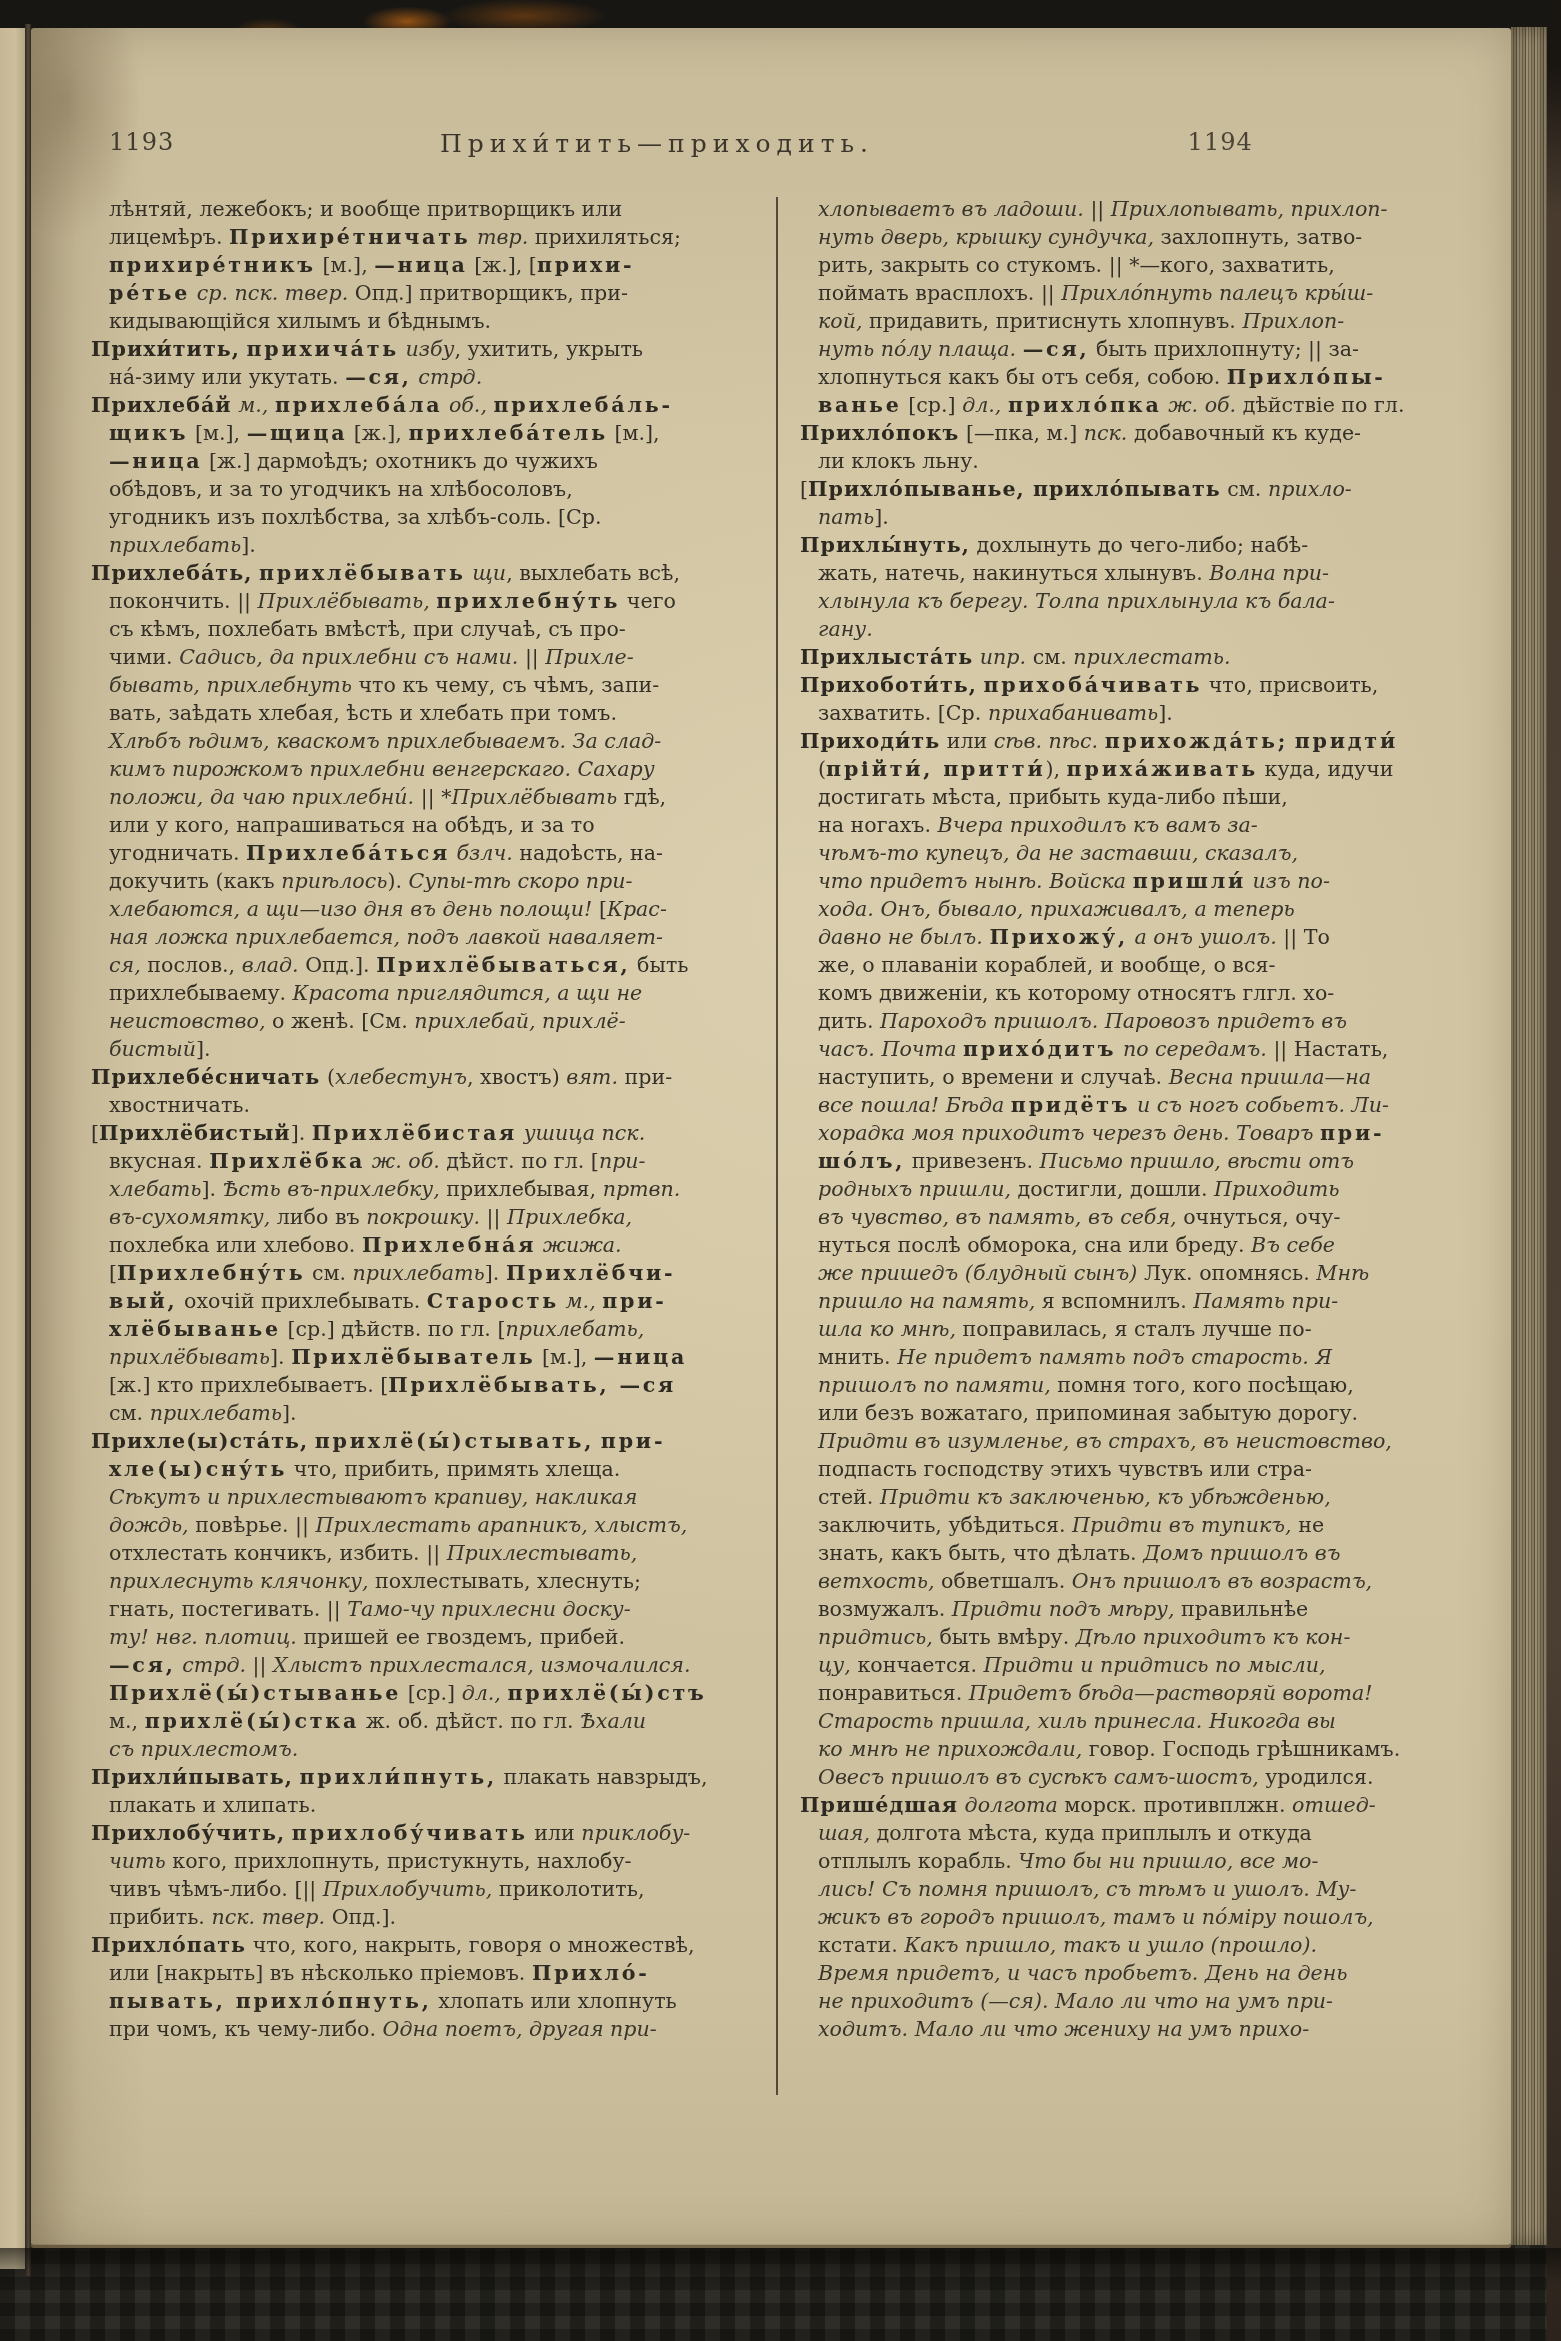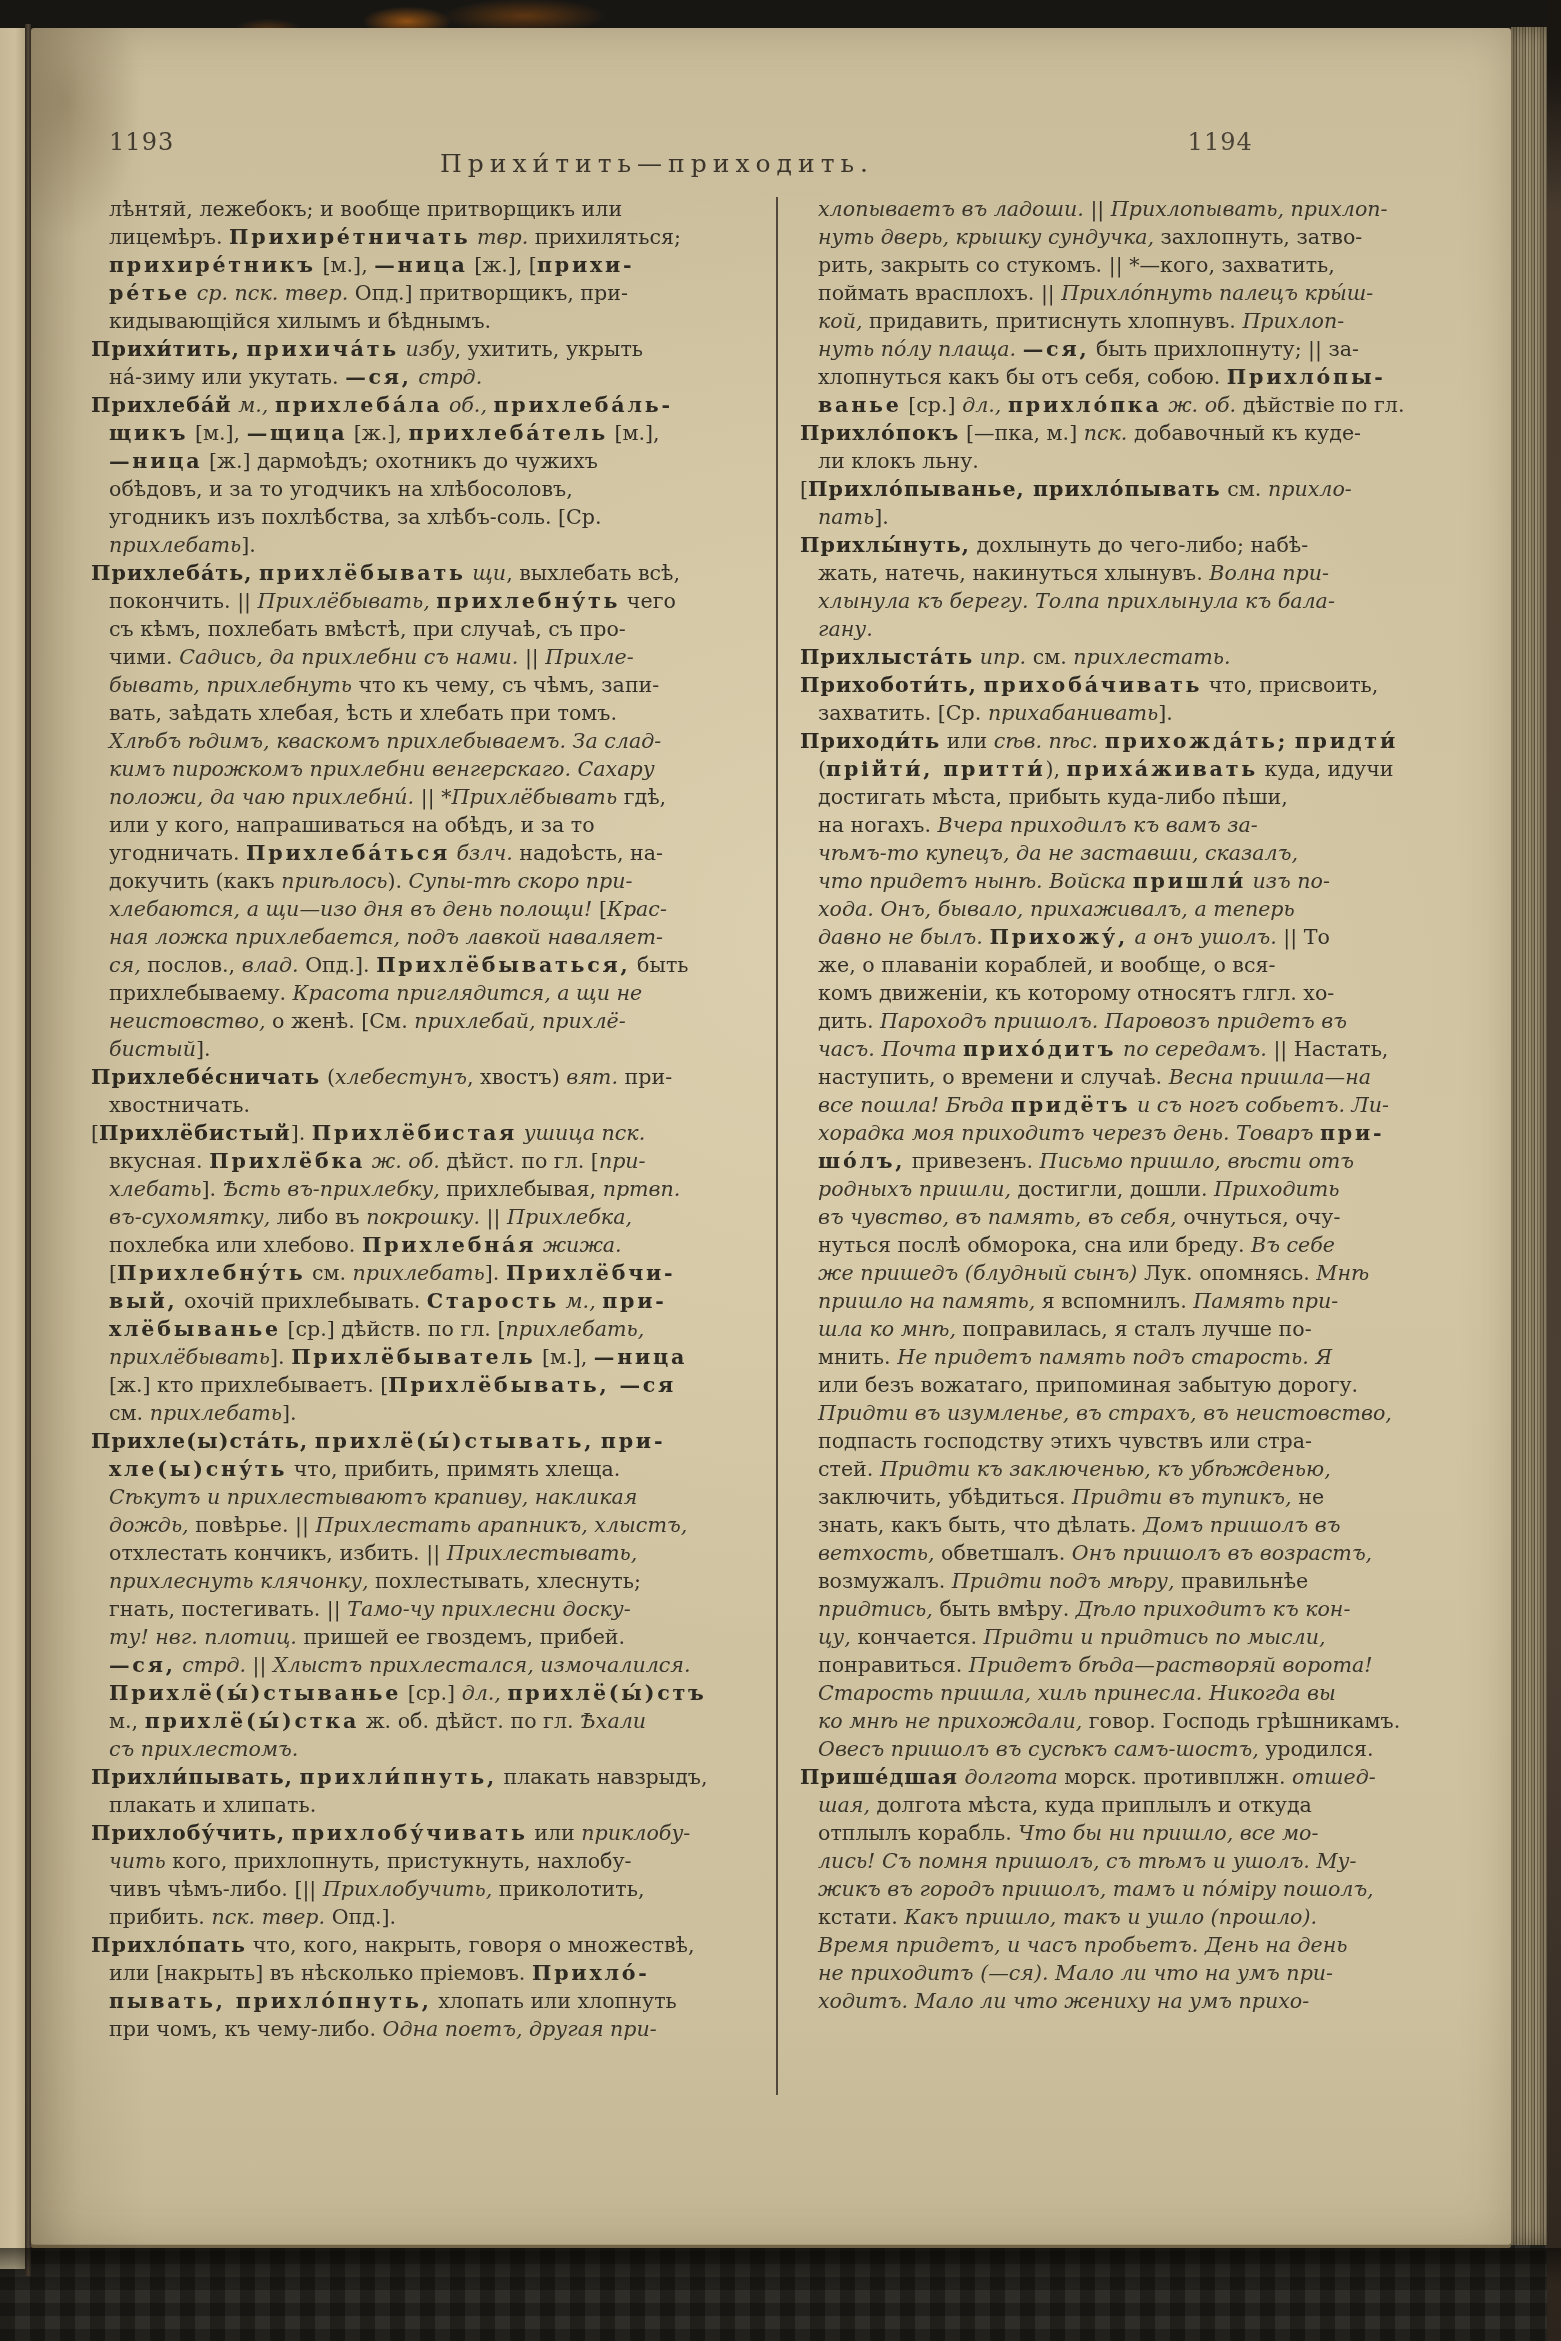--- a/index.html
+++ b/index.html
@@ -68,21 +68,21 @@
     background:linear-gradient(180deg, rgba(10,9,7,.65), rgba(0,0,0,0) 40%);
   }
 
   
   .hdr{position:absolute;left:0;top:100px;width:1286px;height:38px;color:#3a342a;}
   .pgnum{position:absolute;top:0;font-size:24px;letter-spacing:1.1px;color:#423b2f;}
   .pgnum.left{left:78px;}
   .pgnum.right{right:64px;color:#4a4336;}
   .title{
     position:absolute;left:0;right:34px;text-align:center;top:1.1px;
-    font-size:25px;letter-spacing:.24em;color:#3b352b;font-weight:500;margin-top:20px;
+    font-size:25px;letter-spacing:.24em;color:#3b352b;font-weight:500;
   }
 
   
   .col{position:absolute;top:167px;width:680px;color:#353027;}
   .col-left{left:60px;}
   .col-right{left:769px;}
   .divider{position:absolute;left:745px;top:169px;width:2.1px;height:1898px;background:#3c342a;opacity:.85;}
   .ln{
     height:28px;line-height:28px;font-size:20.6px;
     padding-left:18px;white-space:nowrap;
@@ -211,20 +211,21 @@
       <div class="ln"><span class="i">все пошла! Бѣда</span><span> </span><span class="s">придётъ</span><span> </span><span class="i">и съ ногъ собьетъ. Ли-</span></div>
       <div class="ln"><span class="i">хорадка моя приходитъ черезъ день. Товаръ</span><span> </span><span class="s">при-</span></div>
       <div class="ln"><span class="s">шо́лъ,</span><span> привезенъ. </span><span class="i">Письмо пришло, вѣсти отъ</span></div>
       <div class="ln"><span class="i">родныхъ пришли,</span><span> достигли, дошли. </span><span class="i">Приходить</span></div>
       <div class="ln"><span class="i">въ чувство, въ память, въ себя,</span><span> очнуться, очу-</span></div>
       <div class="ln"><span>нуться послѣ обморока, сна или бреду. </span><span class="i">Въ себе</span></div>
       <div class="ln"><span class="i">же пришедъ (блудный сынъ)</span><span> Лук. опомнясь. </span><span class="i">Мнѣ</span></div>
       <div class="ln"><span class="i">пришло на память,</span><span> я вспомнилъ. </span><span class="i">Память при-</span></div>
       <div class="ln"><span class="i">шла ко мнѣ,</span><span> поправилась, я сталъ лучше по-</span></div>
       <div class="ln"><span>мнить. </span><span class="i">Не придетъ память подъ старость. Я</span></div>
+      <div class="ln"><span class="i">пришолъ по памяти,</span><span> помня того, кого посѣщаю,</span></div>
       <div class="ln"><span>или безъ вожатаго, припоминая забытую дорогу.</span></div>
       <div class="ln"><span class="i">Придти въ изумленье, въ страхъ, въ неистовство,</span></div>
       <div class="ln"><span>подпасть господству этихъ чувствъ или стра-</span></div>
       <div class="ln"><span>стей. </span><span class="i">Придти къ заключенью, къ убѣжденью,</span></div>
       <div class="ln"><span>заключить, убѣдиться. </span><span class="i">Придти въ тупикъ,</span><span> не</span></div>
       <div class="ln"><span>знать, какъ быть, что дѣлать. </span><span class="i">Домъ пришолъ въ</span></div>
       <div class="ln"><span class="i">ветхость,</span><span> обветшалъ. </span><span class="i">Онъ пришолъ въ возрастъ,</span></div>
       <div class="ln"><span>возмужалъ. </span><span class="i">Придти подъ мѣру,</span><span> правильнѣе</span></div>
       <div class="ln"><span class="i">придтись,</span><span> быть вмѣру. </span><span class="i">Дѣло приходитъ къ кон-</span></div>
       <div class="ln"><span class="i">цу,</span><span> кончается. </span><span class="i">Придти и придтись по мысли,</span></div>

